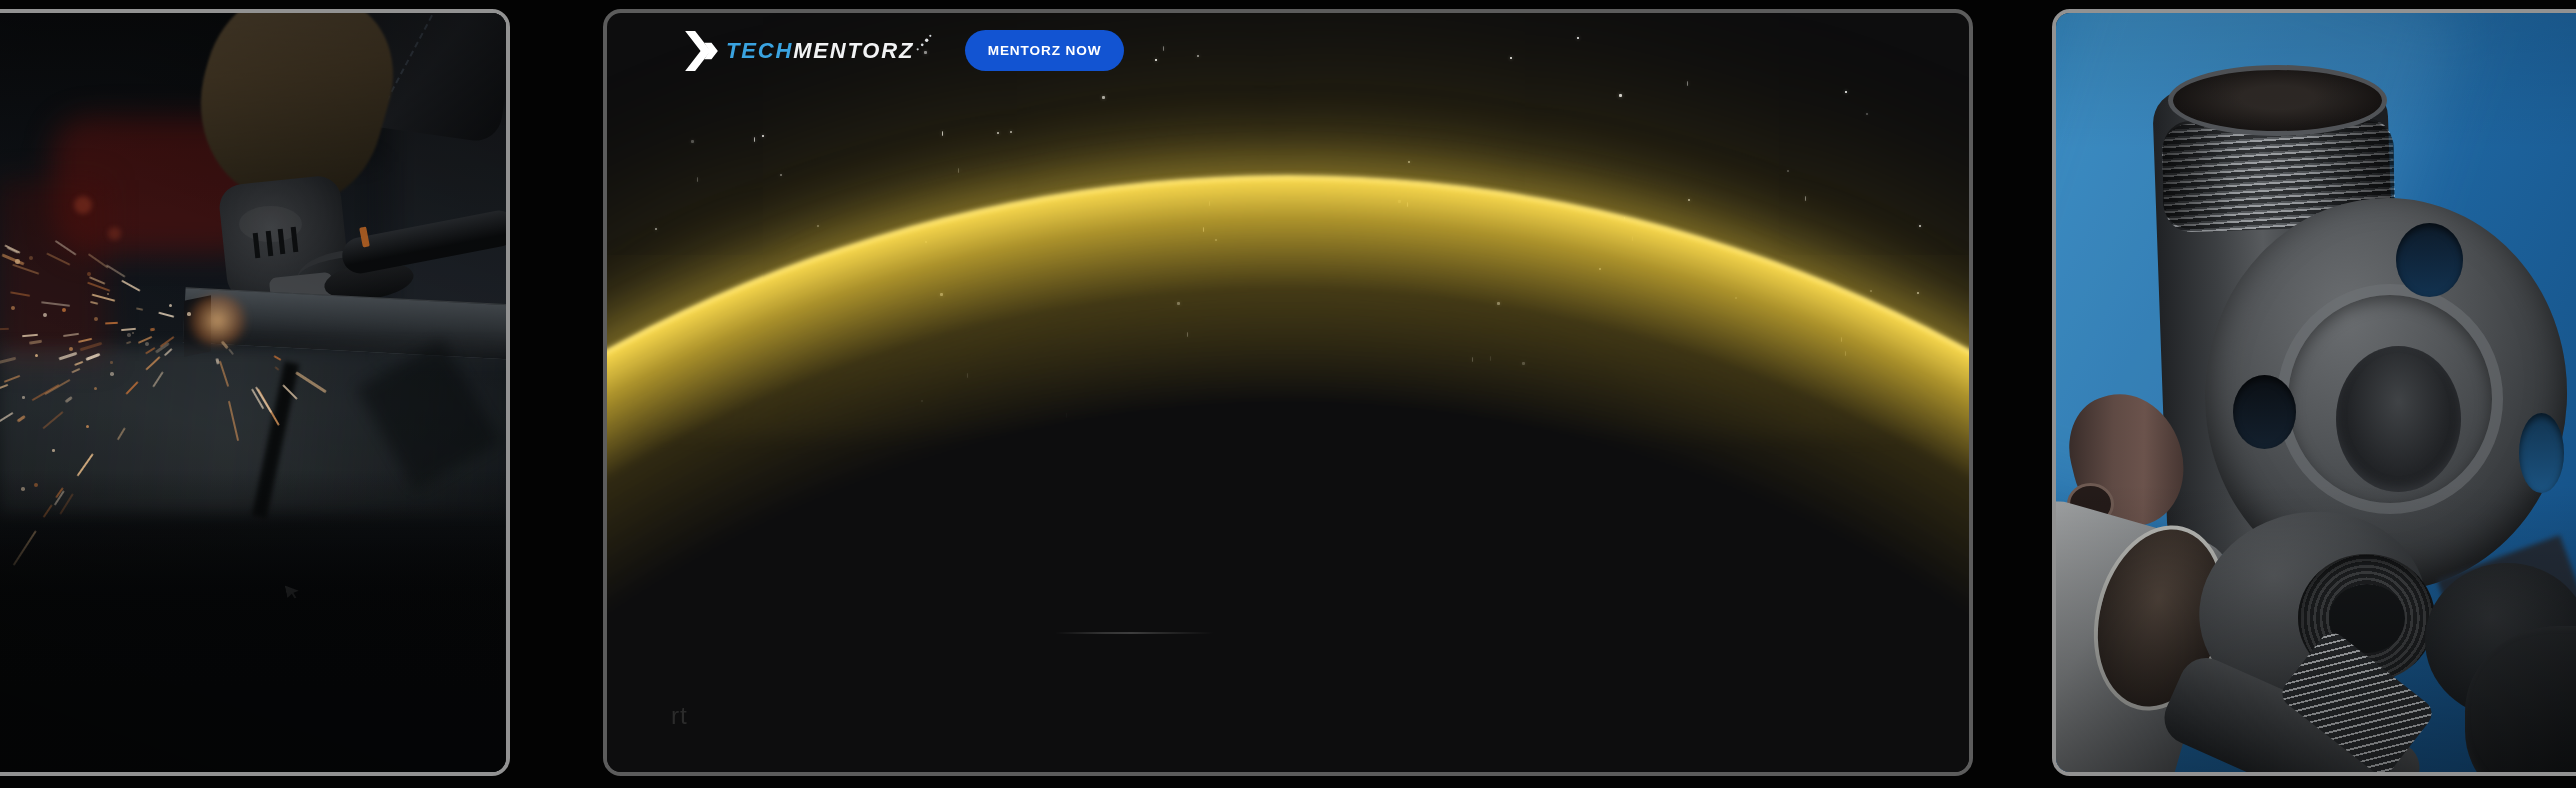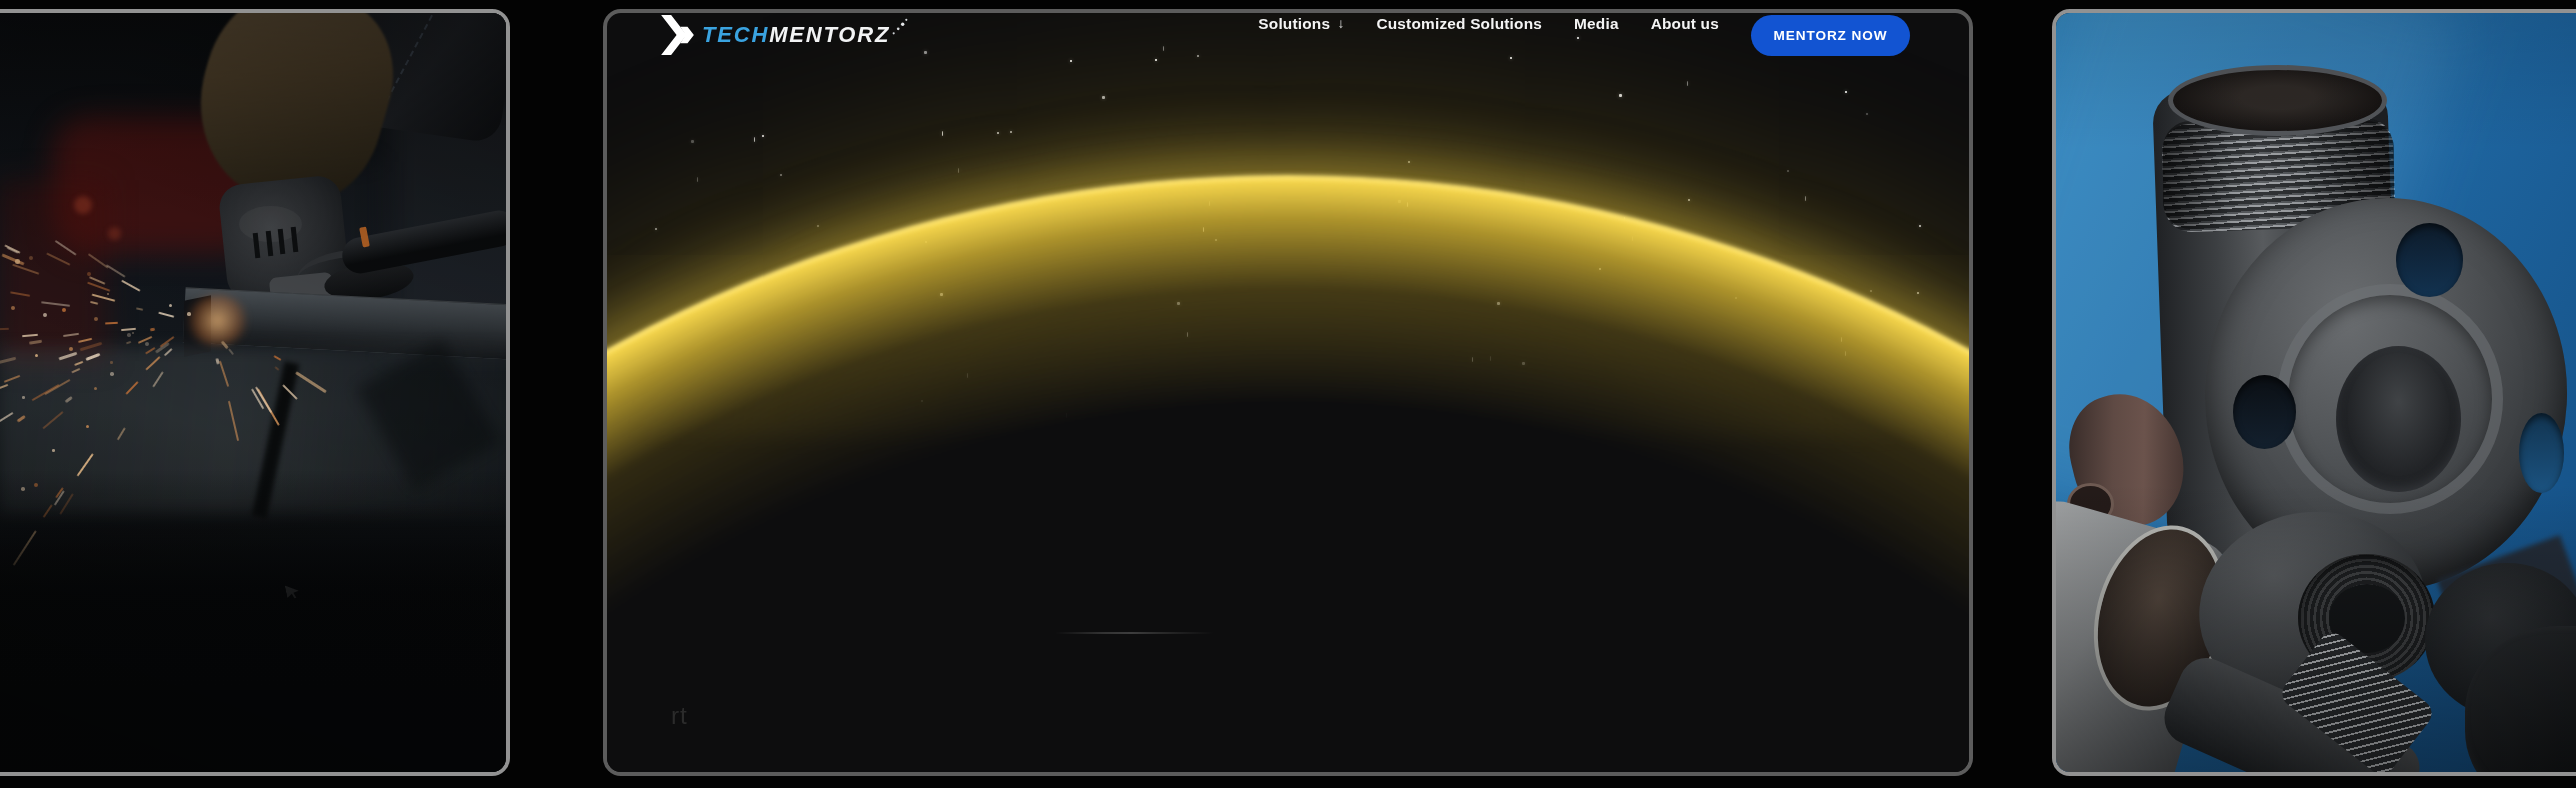--- a/index.html
+++ b/index.html
@@ -5,22 +5,22 @@
   html,body{margin:0;padding:0;background:#030303;width:2576px;height:788px;overflow:hidden;
     font-family:"Liberation Sans",sans-serif;}
   .abs{position:absolute;}
   .card{position:absolute;top:9px;height:767px;width:1370px;box-sizing:border-box;
     border-radius:18px;overflow:hidden;}
   .card.side{border:4.5px solid #929292;background:#0c0e10;}
   .card.center{left:603px;border:4.5px solid #5c5c5c;background:#0d0d0e;}
   .scene{position:absolute;inset:0;}
 
   
-  .hdr{position:absolute;top:1.8px;left:0;right:0;height:56px;display:flex;align-items:flex-start;
-    padding:0 59px 0 54px;z-index:9;}
+  .hdr{position:absolute;top:1.8px;left:0;right:0;height:56px;display:flex;align-items:flex-end;
+    padding:0 59px 0 78px;z-index:9;}
   .logo{display:flex;align-items:center;gap:8.1px;cursor:pointer;}
   .logo-text{font-size:22px;font-weight:bold;font-style:italic;letter-spacing:1.8px;line-height:1;}
   .logo-text .p1{color:#3aa3e0;}
   .logo-text .p2{color:#f2f3f4;}
   .nav{display:flex;gap:32px;align-items:center;margin-left:auto;}
   .nav a{color:#f4f4f4;font-size:15.4px;font-weight:600;text-decoration:none;display:flex;
     align-items:center;gap:7.2px;letter-spacing:0.2px;}
   .nav .arr{font-size:13.6px;font-weight:400;opacity:.9;}
   .cta{margin-left:32px;background:#1254d2;color:#fff;border:none;border-radius:22px;
     height:41px;padding:0 22.6px;font-size:13.6px;font-weight:bold;letter-spacing:0.9px;
@@ -261,35 +261,20 @@
         <polygon points="21,9 29,9 36,18 29,27 21,27 27,18" fill="#ffffff" transform="translate(0,4)"></polygon>
       </svg>
       <span class="logo-text"><span class="p1">TECH</span><span class="p2">MENTORZ</span></span>
       <svg width="18" height="20" viewBox="0 0 20 22" style="margin-left:-7.2px;margin-top:-16.3px;">
         <circle cx="3" cy="18" r="1.2" fill="#cfd3d6"></circle>
           <circle cx="8" cy="13" r="1.5" fill="#d8dbde"></circle>
         <circle cx="13" cy="8" r="1.9" fill="#e4e6e8"></circle>
           <circle cx="17" cy="3" r="1.2" fill="#cfd3d6"></circle>
       </svg>
     </div>
-    <nav class="nav">
-      <a href="#">
-          <span>Solutions</span>
-          <span class="arr">↓</span>
-        </a>
-      <a href="#">
-          <span>Customized Solutions</span>
-        </a>
-      <a href="#">
-          <span>Media</span>
-        </a>
-      <a href="#">
-          <span>About us</span>
-        </a>
-    </nav>
     <button class="cta">MENTORZ NOW</button>
   </header>
 </div>
 
 <div class="card side" style="left:2052px;">
   <div class="scene">
     <div class="abs" style="inset:0;background:linear-gradient(118deg,#2e82bb 0%,#1d639d 28%,#124a7e 55%,#0b3458 80%,#092a49 100%);"></div>
     <div class="abs" style="left:-54px;top:-72px;width:380px;height:578px;transform:rotate(18deg);background:rgba(130,195,235,.18);filter:blur(31px);"></div>
 
     <div class="abs" style="left:104px;top:74px;width:235px;height:465px;border-radius:33px;transform:rotate(-2deg);background:linear-gradient(90deg,#202225 0%,#3c3f42 25%,#585b5e 45%,#3a3d40 70%,#1e2023 95%);"></div>

